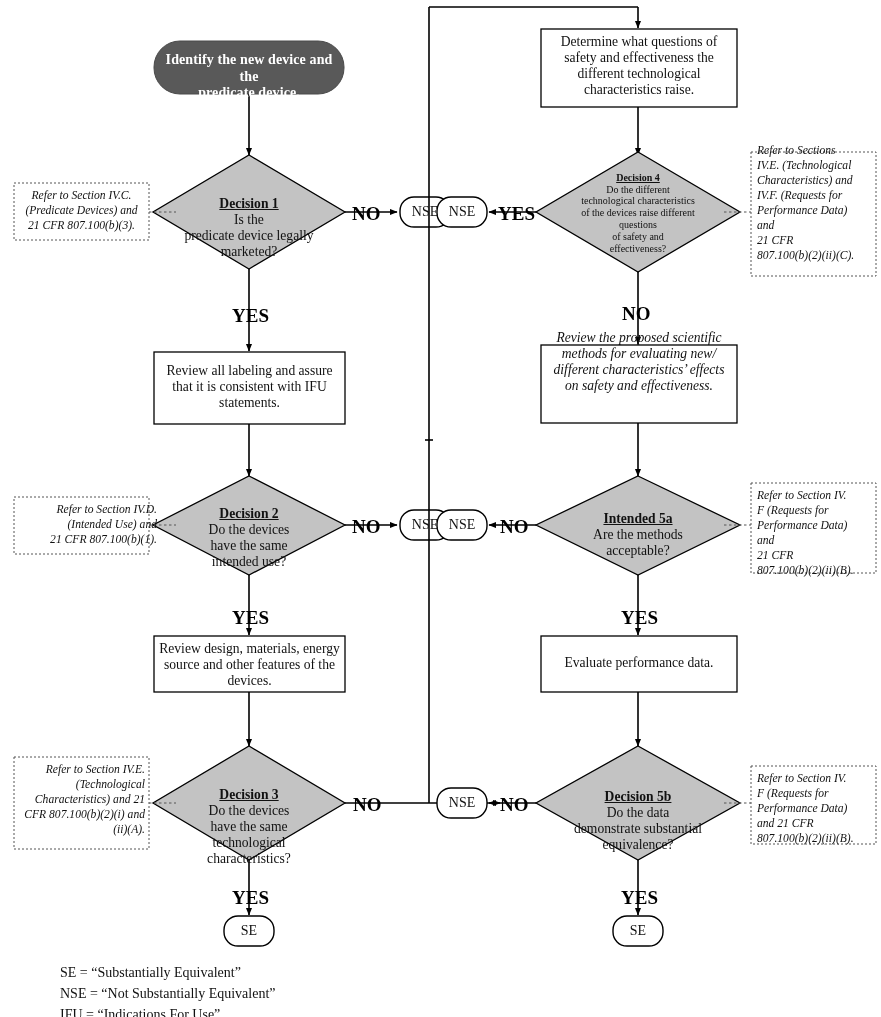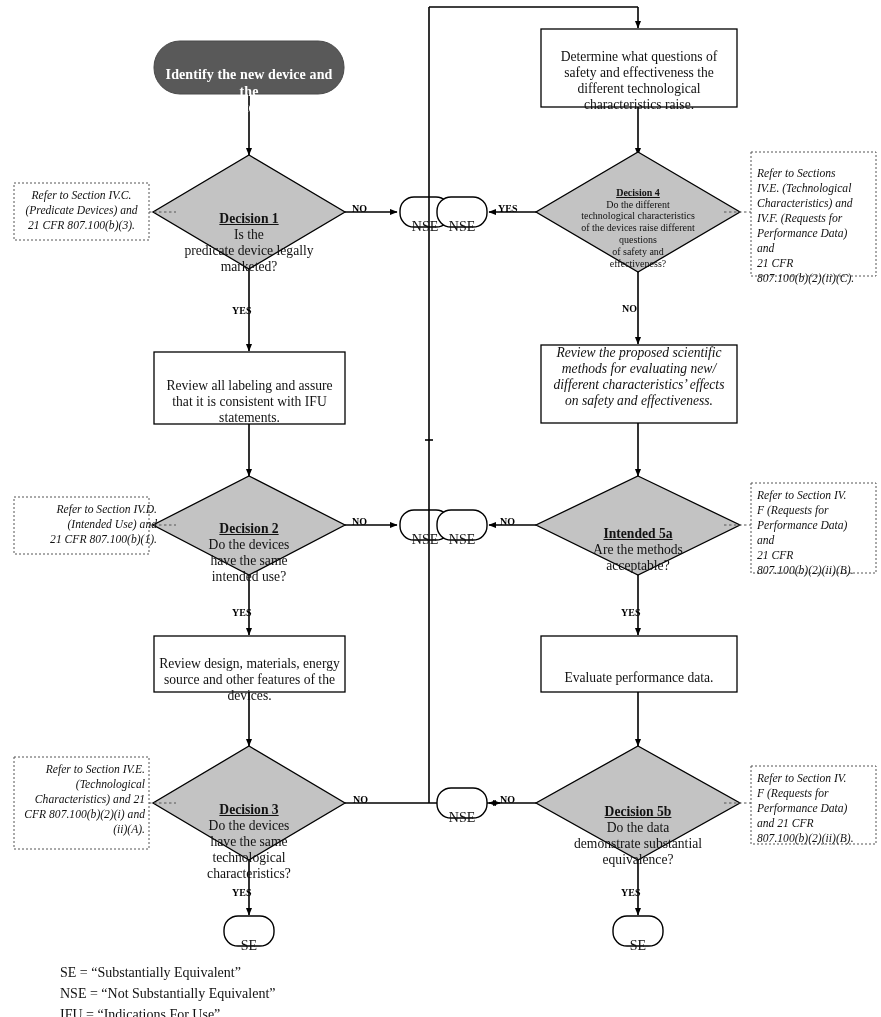--- a/index.html
+++ b/index.html
@@ -35,21 +35,20 @@
   .annbox { fill: none; stroke: #555555; stroke-width: 1; stroke-dasharray: 2 2; }
 
   
   .tb {
     position: absolute;
     text-align: center;
     line-height: 1.18;
     font-size: 13.5px;
     color: #111111;
     white-space: pre-line;
-    margin-top: 15px;
   }
   .tb.process { font-size: 13.6px; }
   .tb.decision { font-size: 13.6px; }
   .tb.start {
     color: #ffffff;
     font-weight: bold;
     font-size: 14px;
     letter-spacing: .1px;
   }
   .dec-title {
@@ -57,21 +56,21 @@
     text-decoration: underline;
     display: block;
   }
   .tb.term {
     font-weight: normal;
     font-size: 14px;
   }
   .edge-label {
     position: absolute;
     font-weight: bold;
-    font-size: 10px;
+    font-size: 19px;
     color: #000000;
     text-align: center;
     white-space: nowrap;
   }
   .ann {
     position: absolute;
     font-style: italic;
     font-size: 11.6px;
     line-height: 1.30;
     color: #111111;
@@ -284,21 +283,21 @@
 21 CFR 807.100(b)(3).</div>
   <div class="ann" style="left:30px; top:502px; width:127px; text-align:right;">Refer to Section IV.D.
 (Intended Use) and
 21 CFR 807.100(b)(1).</div>
   <div class="ann" style="left:18px; top:762px; width:127px; text-align:right;">Refer to Section IV.E.
 (Technological
 Characteristics) and 21
 CFR 807.100(b)(2)(i) and
 (ii)(A).</div>
 
-  <div class="ann right" style="left:757px; top:166px; width:118px;">Refer to Sections
+  <div class="ann right" style="left:757px; top:143px; width:118px;">Refer to Sections
 IV.E. (Technological
 Characteristics) and
 IV.F. (Requests for
 Performance Data)
 and
 21 CFR
 807.100(b)(2)(ii)(C).</div>
   <div class="ann right" style="left:757px; top:488px; width:118px;">Refer to Section IV.
 F (Requests for
 Performance Data)

